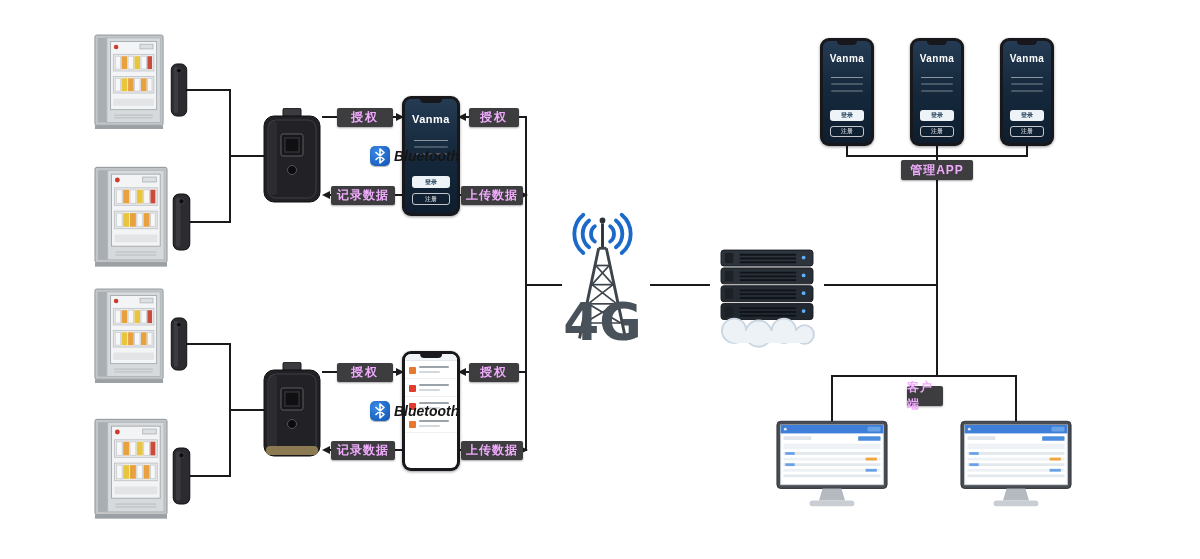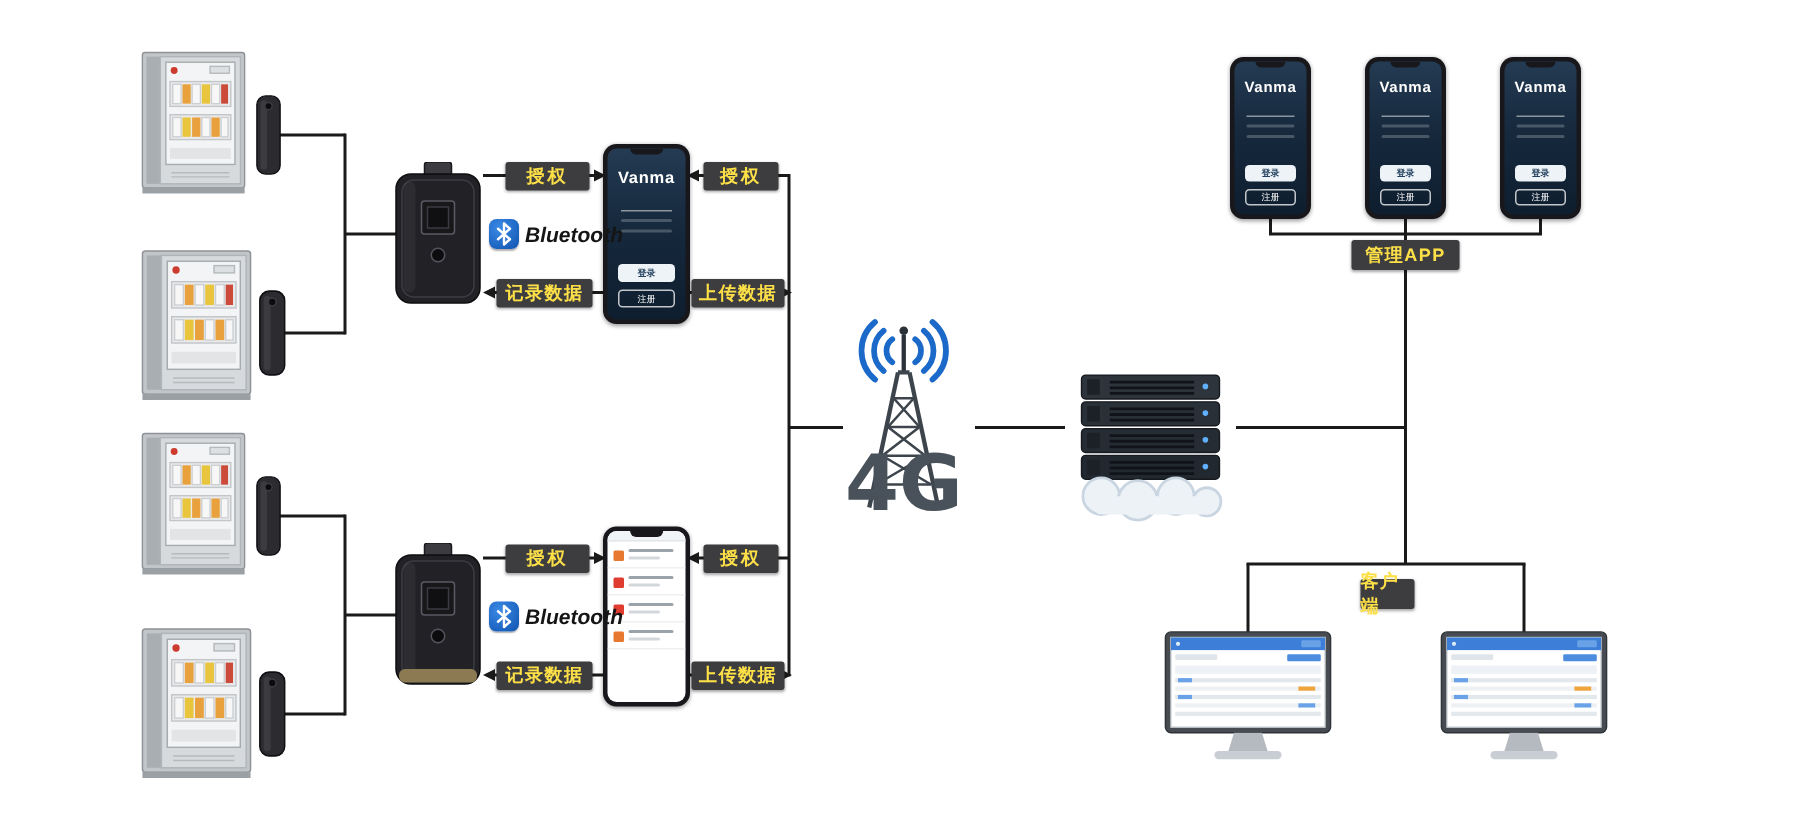--- a/index.html
+++ b/index.html
@@ -8,29 +8,29 @@
     background:#fff;
   }
   .canvas { position:relative; width:1200px; height:559px; background:#ffffff; overflow:hidden; }
   .abs { position:absolute; }
   .wires { position:absolute; left:0; top:0; z-index:1; }
   .comp { z-index:2; }
 
   
   .badge {
     position:absolute; z-index:3;
-    background:#3d3d40; color:#fde047;
+    background:#3d3d40; color:#f0abfc;
     font-size:12px; font-weight:bold;
     display:flex; align-items:center; justify-content:center;
     border-radius:2px; box-shadow:0 1px 2px rgba(0,0,0,.35);
     letter-spacing:2px;
   }
 
   
-  .bt-label { position:absolute; z-index:3; display:flex; align-items:center; gap:4px; }
+  .bt-label { position:absolute; z-index:3; display:flex; align-items:center; gap:4px;margin-left:44px; }
   .bt-icon {
     width:20px; height:20px; border-radius:5px; flex:none;
     background:radial-gradient(circle at 35% 30%, #3b8ae6, #0f53b0);
     display:flex; align-items:center; justify-content:center;
     box-shadow:0 1px 1px rgba(0,0,0,.3);
   }
   .bt-text { font-size:14px; font-weight:bold; font-style:italic; color:#151515; letter-spacing:0; }
 
   
   .phone {

